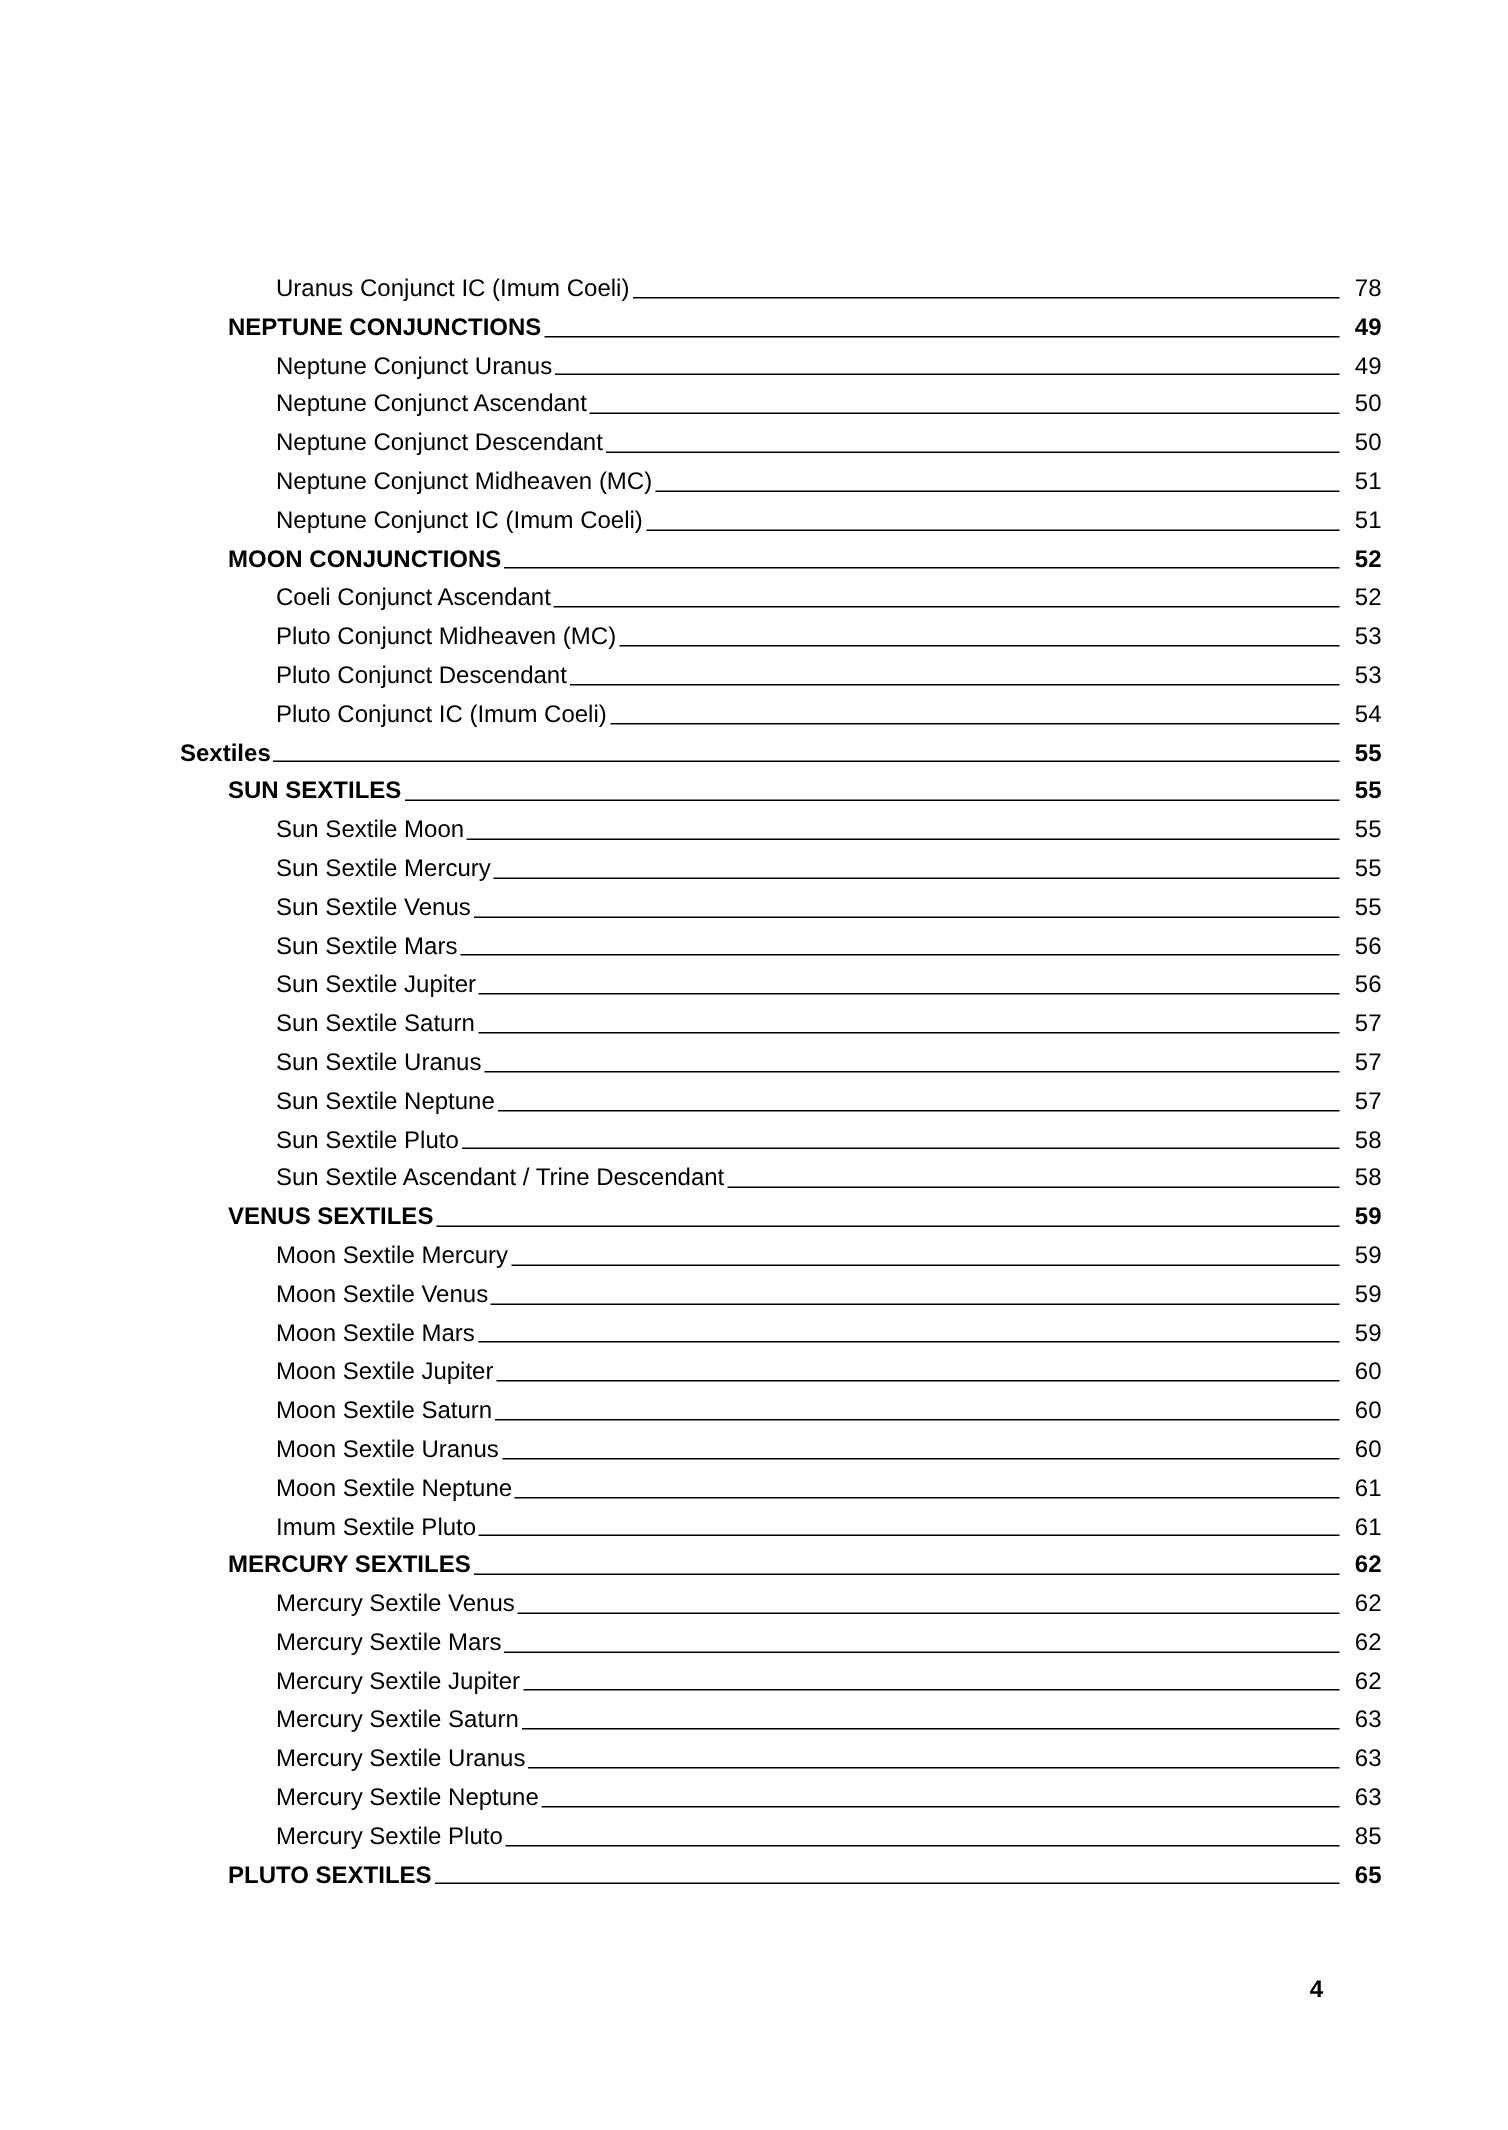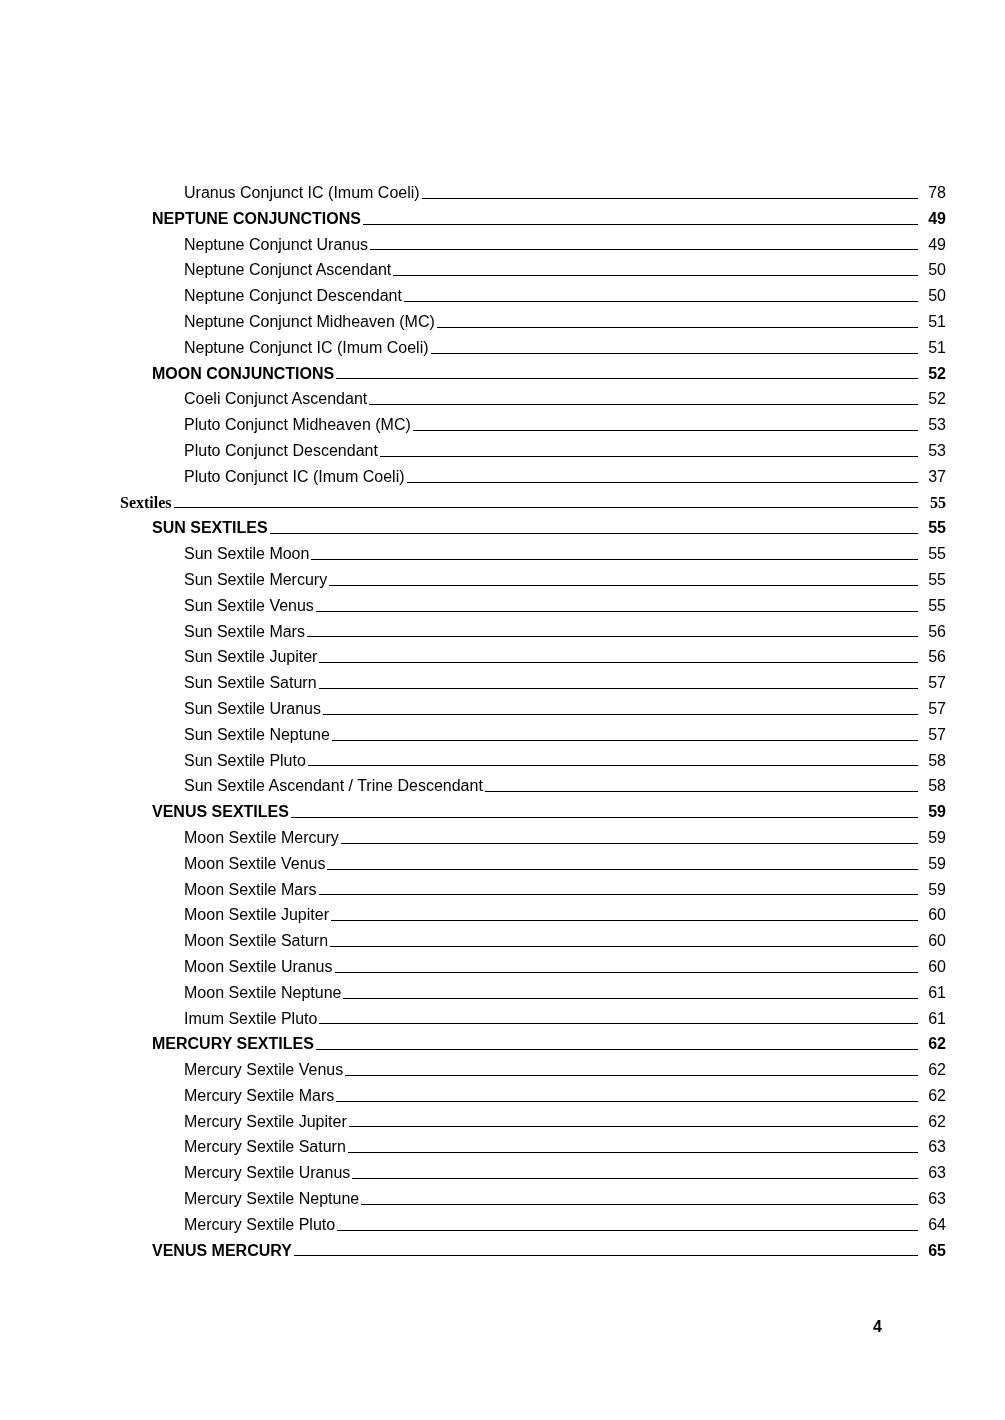--- a/index.html
+++ b/index.html
@@ -8,21 +8,21 @@
     background: #ffffff;
   }
   .page {
     position: relative;
     width: 1005px;
     height: 1420px;
     background: #ffffff;
     color: #000000;
     font-family: "Liberation Sans", sans-serif;
     box-sizing: border-box;
-    padding: 176px 59px 0 120px;
+    padding: 176px 84px 0 120px;
     overflow: hidden;
   }
   .toc {
     width: 100%;
   }
   .toc-row {
     display: flex;
     align-items: flex-end;
     height: 25.8px;
     font-size: 16px;
@@ -41,21 +41,21 @@
     height: 0;
   }
   .toc-row .entry-page {
     flex: 0 0 auto;
     line-height: 1.05;
     padding-left: 8px;
     min-width: 20px;
     text-align: right;
     white-space: nowrap;
   }
-  .toc-row.level-0 { padding-left: 0; font-family: Liberation Serif, serif; }
+  .toc-row.level-0 { padding-left: 0; }
   .toc-row.level-1 { padding-left: 32px; justify-content: space-between; }
   .toc-row.level-2 { padding-left: 64px; }
   .toc-row.bold .entry-text,
   .toc-row.bold .entry-page {
     font-weight: bold;
   }
   .page-footer-number {
     position: absolute;
     top: 1318px;
     right: 123px;
@@ -120,21 +120,21 @@
     <span class="entry-page">53</span>
   </div>
       <div class="toc-row level-2">
     <span class="entry-text">Pluto Conjunct Descendant</span>
     <span class="leader"></span>
     <span class="entry-page">53</span>
   </div>
       <div class="toc-row level-2">
     <span class="entry-text">Pluto Conjunct IC (Imum Coeli)</span>
     <span class="leader"></span>
-    <span class="entry-page">37</span>
+    <span class="entry-page">54</span>
   </div>
       <div class="toc-row level-0 bold">
     <span class="entry-text">Sextiles</span>
     <span class="leader"></span>
     <span class="entry-page">55</span>
   </div>
       <div class="toc-row level-1 bold">
     <span class="entry-text">SUN SEXTILES</span>
     <span class="leader"></span>
     <span class="entry-page">55</span>
@@ -265,22 +265,22 @@
     <span class="entry-page">63</span>
   </div>
       <div class="toc-row level-2">
     <span class="entry-text">Mercury Sextile Neptune</span>
     <span class="leader"></span>
     <span class="entry-page">63</span>
   </div>
       <div class="toc-row level-2">
     <span class="entry-text">Mercury Sextile Pluto</span>
     <span class="leader"></span>
-    <span class="entry-page">64</span>
-  </div>
-      <div class="toc-row level-1 bold">
-    <span class="entry-text">VENUS MERCURY</span>
+    <span class="entry-page">85</span>
+  </div>
+      <div class="toc-row level-1 bold">
+    <span class="entry-text">PLUTO SEXTILES</span>
     <span class="leader"></span>
     <span class="entry-page">65</span>
   </div>
     </div>
   <div class="page-footer-number">4</div>
 </div>
 
 </body></html>

